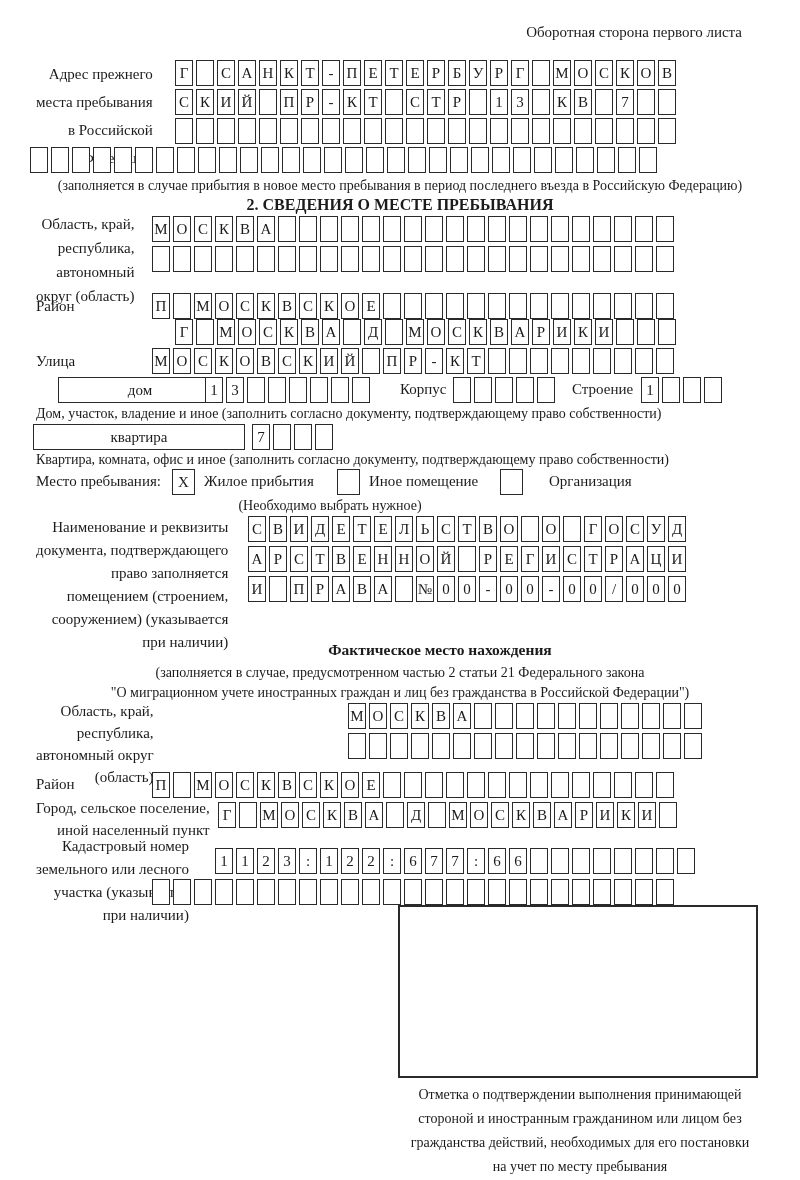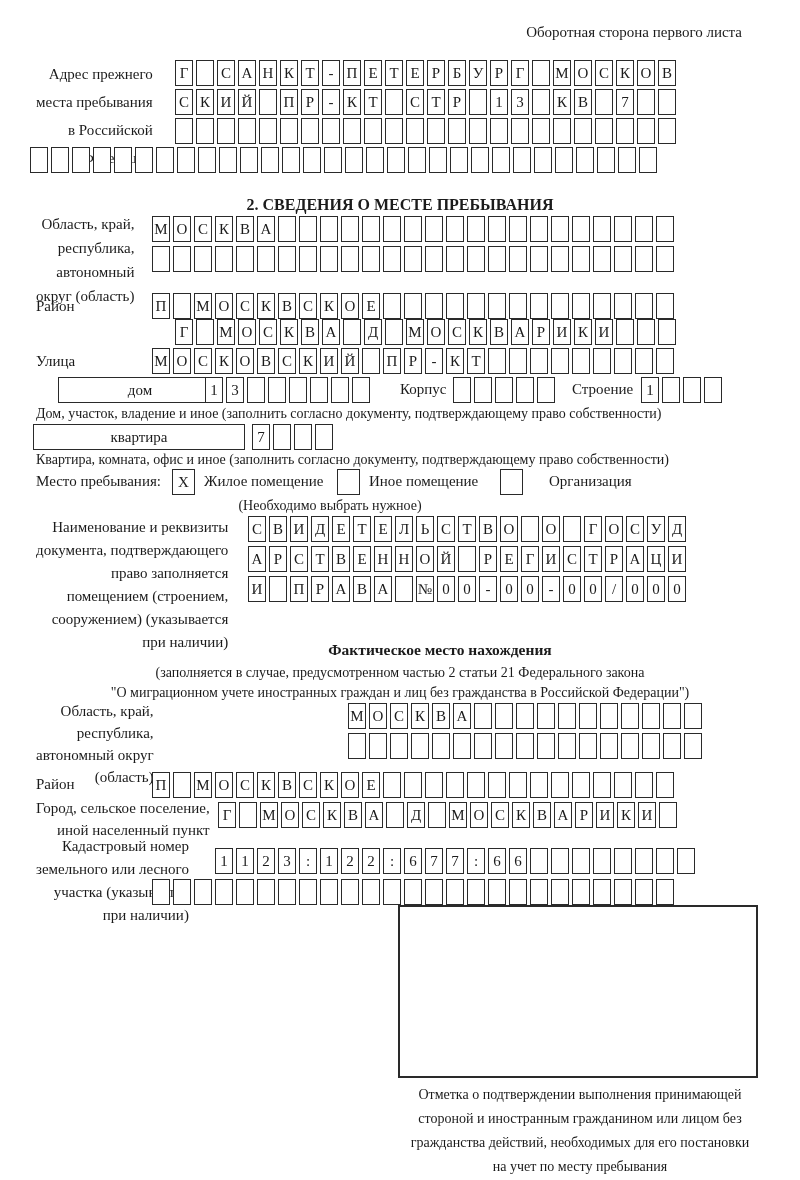--- a/index.html
+++ b/index.html
@@ -146,20 +146,21 @@
       <span class="cell"></span>
       <span class="cell"></span>
       <span class="cell"></span>
       <span class="cell"></span>
       <span class="cell"></span>
       <span class="cell"></span>
       <span class="cell"></span>
       <span class="cell"></span>
       <span class="cell"></span>
     </div>
+  <div class="abs note center" style="top:178px;">(заполняется в случае прибытия в новое место пребывания в период последнего въезда в Российскую Федерацию)</div>
 
   <div class="abs title center" style="top:196px;">2. СВЕДЕНИЯ О МЕСТЕ ПРЕБЫВАНИЯ</div>
 
   <div class="abs label" style="left:36px; top:212px; line-height:24px;">Область, край,
 республика,
 автономный
 округ (область)</div>
   <div class="row" style="left:152px; top:216px;">
       <span class="cell">М</span>
       <span class="cell">О</span>
@@ -334,21 +335,21 @@
       <span class="cell"></span>
       <span class="cell"></span>
       <span class="cell"></span>
     </div>
   <div class="abs note" style="left:36px; top:452px;">Квартира, комната, офис и иное (заполнить согласно документу, подтверждающему право собственности)</div>
 
   <div class="abs plain" style="left:36px; top:473px;">Место пребывания:</div>
   <div class="abs checkbox" style="left:172px; top:469px;">
     <span>X</span>
   </div>
-  <div class="abs plain" style="left:204px; top:473px;">Жилое помещение</div>
+  <div class="abs plain" style="left:204px; top:473px;">Жилое прибытия</div>
   <div class="abs checkbox" style="left:337px; top:469px;">
     <span></span>
   </div>
   <div class="abs plain" style="left:369px; top:473px;">Иное помещение</div>
   <div class="abs checkbox" style="left:500px; top:469px;">
     <span></span>
   </div>
   <div class="abs plain" style="left:549px; top:473px;">Организация</div>
   <div class="abs note" style="left:160px; top:498px; width:340px; text-align:center;">(Необходимо выбрать нужное)</div>
 

